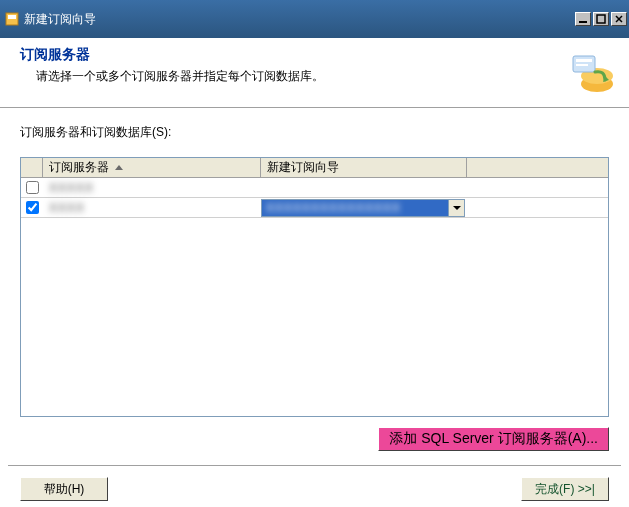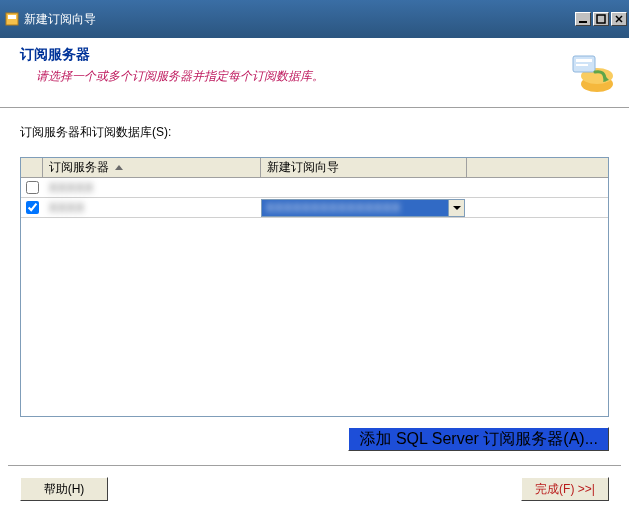--- a/index.html
+++ b/index.html
@@ -42,21 +42,21 @@
   .header-area {
     height: 70px;
     background: #fff;
     display: flex;
     padding: 8px 12px 0 20px;
     border-bottom: 1px solid #a0a0a0;
     position: relative;
   }
   .header-text { flex: 1; }
   .header-title { font-size: 14px; font-weight: bold; color: #003399; margin-bottom: 4px; }
-  .header-sub { font-size: 12px; color: #be185d; padding-left: 16px; font-style: italic; }
+  .header-sub { font-size: 12px; color: #000000; padding-left: 16px; }
   .header-icon {
     width: 48px; height: 48px;
     position: absolute; right: 14px; top: 10px;
   }
   .content {
     padding: 16px 20px 0 20px;
   }
   .section-label { margin-bottom: 16px; }
   .grid-frame {
     border: 1px solid #7f9db9;
@@ -153,25 +153,25 @@
     margin: 0;
   }
   .add-row {
     display: flex;
     justify-content: flex-end;
     padding: 10px 20px 0 20px;
   }
   .add-btn {
     min-width: 190px;
     height: 24px;
-    background: #1d4ed8;
+    background: #ec4899;
     border: 1px solid #404040;
     border-top-color: #fff;
     border-left-color: #fff;
-    font-size: 16px;
+    font-size: 14px;
     cursor: pointer;
     padding: 0 10px;
   }
   .sep {
     height: 2px;
     margin: 14px 8px 0 8px;
     border-top: 1px solid #a0a0a0;
     border-bottom: 1px solid #fff;
   }
   .footer {
@@ -186,21 +186,21 @@
     height: 24px;
     background: #ece9d8;
     border: 1px solid #404040;
     border-top-color: #fff;
     border-left-color: #fff;
     font-size: 12px;
     cursor: pointer;
     padding: 0 8px;
   }
   .btn[disabled] {
-    color: #b91c1c;
+    color: #14532d;
     cursor: default;
   }
   .btn.default {
     outline: 1px solid #000;
     outline-offset: 0;
   }
 </style>
 </head>
 <body>
 

